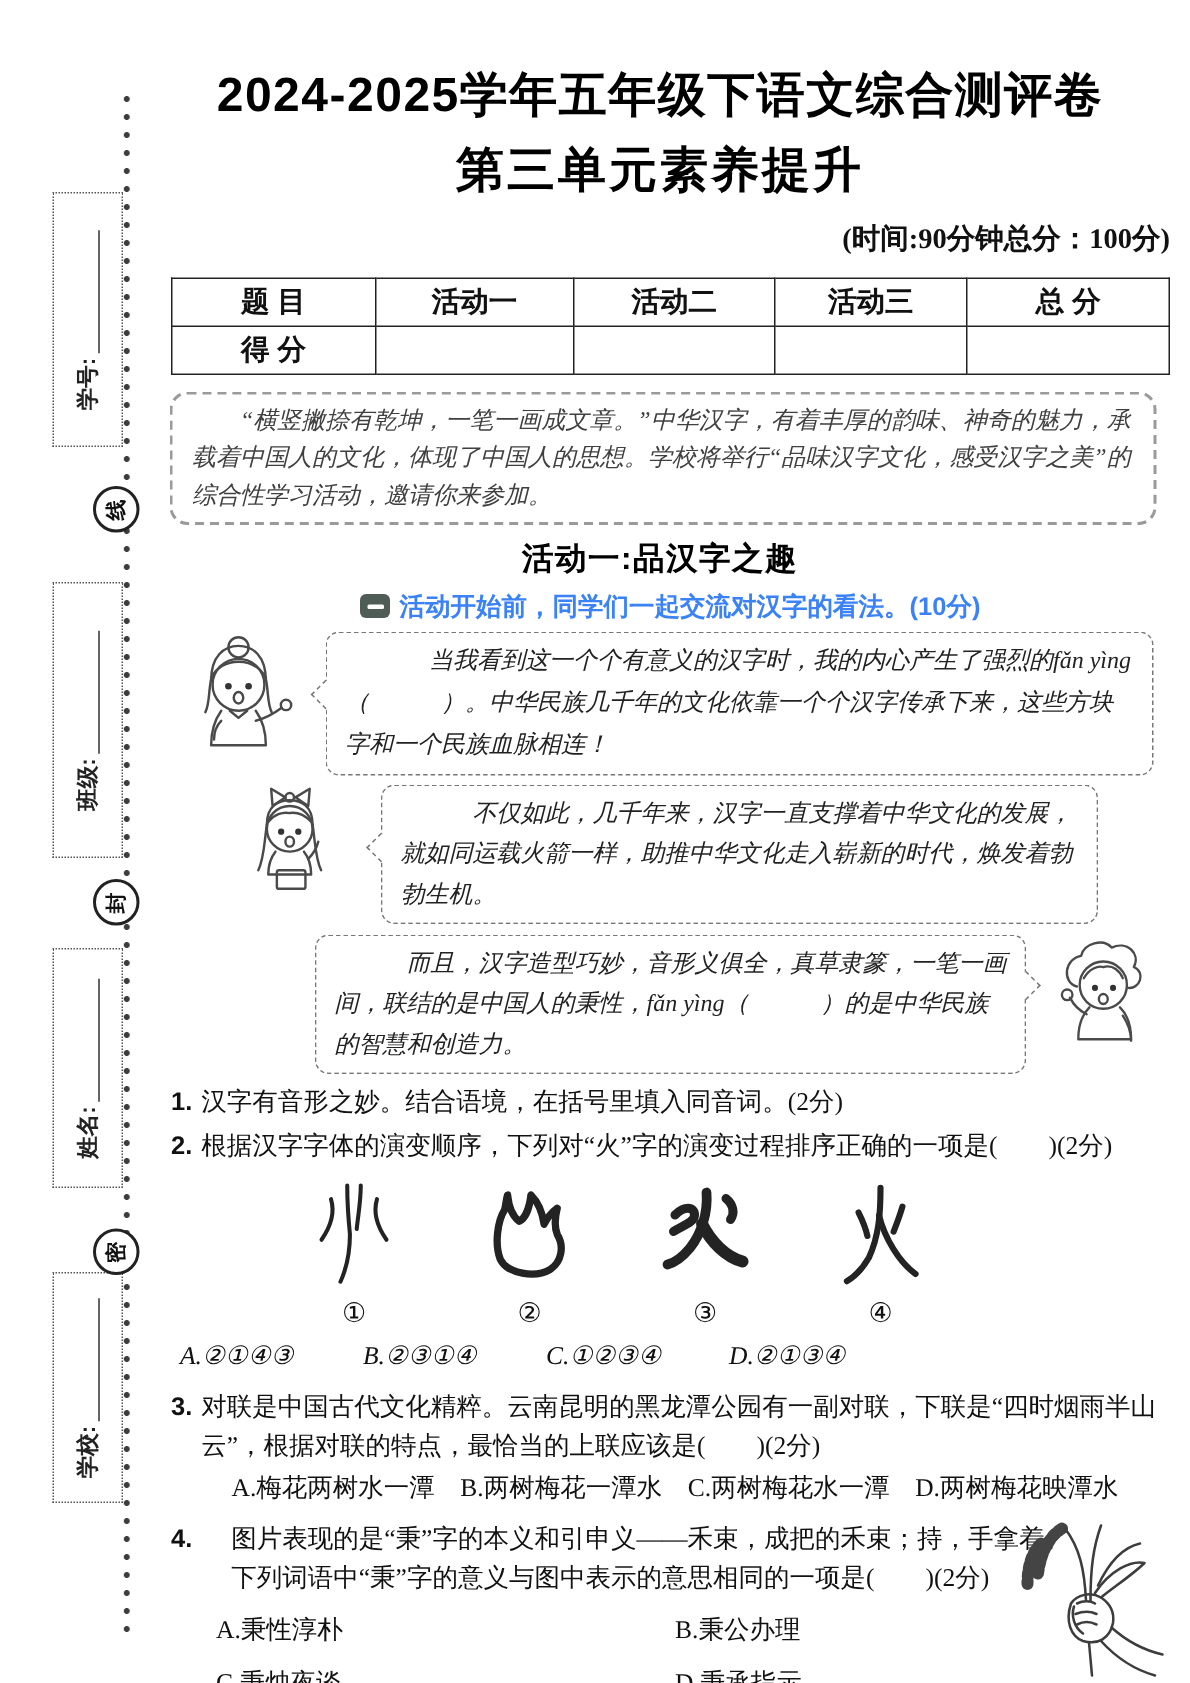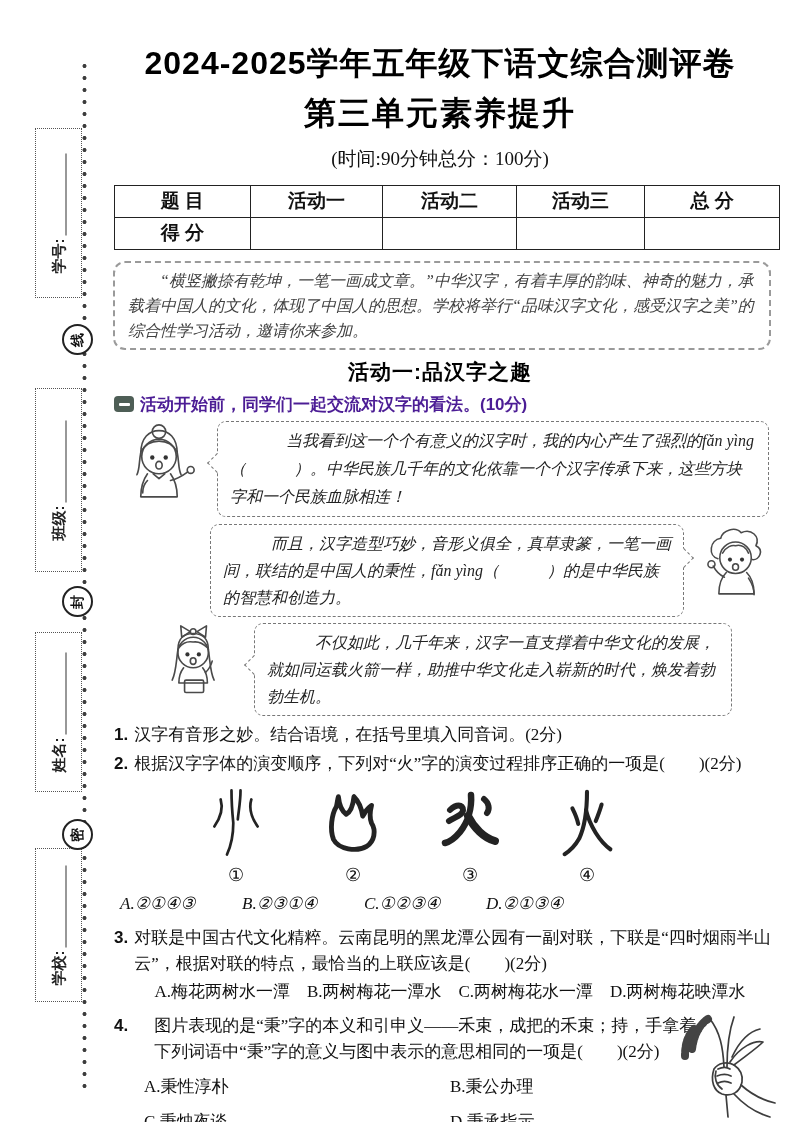--- a/index.html
+++ b/index.html
@@ -16,31 +16,31 @@
   .blankline{display:inline-block;width:82px;border-bottom:1.6px solid #333;height:14px;}
   .seal{position:absolute;left:62px;width:27px;height:27px;border:2.2px solid #222;border-radius:50%;
     background:#fff;display:flex;align-items:center;justify-content:center;z-index:2;}
   .seal span{transform:rotate(-90deg);font-weight:bold;font-size:14px;font-family:"Liberation Sans",sans-serif;}
   
   .content{position:absolute;left:100px;top:0;width:680px;}
   h1.t1{margin:44px 0 0;text-align:center;font-family:"Liberation Sans","DejaVu Sans",sans-serif;
     font-size:32px;line-height:1.2;color:#000;letter-spacing:1px;}
   h2.t2{margin:12px 0 0;text-align:center;font-family:"Liberation Sans","DejaVu Sans",sans-serif;
     font-size:32px;line-height:1.2;color:#000;letter-spacing:2px;}
-  .timeline{margin-top:13px;text-align:center;font-size:19px;font-weight:normal;}
+  .timeline{margin-top:13px;text-align:right;font-size:19px;font-weight:bold;}
   table.score{border-collapse:collapse;margin:13px 0 0 14px;table-layout:fixed;}
   table.score td{border:1.6px solid #222;height:29px;text-align:center;vertical-align:middle;
     font-family:"Liberation Sans",sans-serif;font-weight:bold;font-size:19px;color:#111;}
   .intro-box{margin:11px 0 0 13px;width:628px;border:2px dashed #9a9a9a;border-radius:12px;
     padding:5px 13px;font-size:16px;line-height:25px;font-style:italic;color:#404040;}
   .intro-box p{margin:0;text-indent:2em;}
   .act-title{margin-top:8px;text-align:center;font-family:"Liberation Sans",sans-serif;
     font-weight:bold;font-size:21px;color:#000;letter-spacing:1px;}
   .lead-row{margin:7px 0 0 14px;display:flex;align-items:center;gap:6px;
-    font-family:"Liberation Sans",sans-serif;font-weight:bold;font-size:17px;color:#4c1d95;}
+    font-family:"Liberation Sans",sans-serif;font-weight:bold;font-size:17px;color:#3b82f6;justify-content:center;}
   .lead-icon{width:20px;height:16px;border-radius:4px;background:#4e5e56;display:inline-flex;
     align-items:center;justify-content:center;flex:0 0 auto;}
   .lead-icon i{display:block;width:11px;height:3px;background:#fff;border-radius:1px;}
   
   .brow{display:flex;align-items:flex-start;justify-content:center;}
   .bubble{position:relative;border:1.6px dashed #777;border-radius:9px;background:#fff;
     padding:5px 12px;font-size:16px;font-style:italic;color:#222;}
   .bubble p{margin:0;}
   .tail-l{position:absolute;left:-8px;top:34px;width:13px;height:13px;background:#fff;
     border-left:1.6px dashed #777;border-bottom:1.6px dashed #777;transform:rotate(45deg);}
@@ -166,39 +166,20 @@
         <path d="M62,62 C70,60 76,56 80,53"></path>
           <circle cx="83" cy="51" r="3.6"></circle>
         <path d="M38,62 C34,66 33,71 33,75"></path>
       </svg>
       <div class="bubble" style="width:526px;">
         <div class="tail-l"></div>
         <p style="text-indent:3.5em;line-height:28px;">当我看到这一个个有意义的汉字时，我的内心产生了强烈的fǎn yìng（　　　）。中华民族几千年的文化依靠一个个汉字传承下来，这些方块字和一个民族血脉相连！</p>
       </div>
     </div>
 
-    <div class="brow" style="margin-top:7px;gap:8px;padding-left:110px;">
-      <div class="bubble" style="width:448px;">
-        <div class="tail-r"></div>
-        <p style="text-indent:3em;line-height:27px;">而且，汉字造型巧妙，音形义俱全，真草隶篆，一笔一画间，联结的是中国人的秉性，fǎn yìng（　　　）的是中华民族的智慧和创造力。</p>
-      </div>
-      <svg class="avatar" width="88" height="86" viewBox="0 0 95 92">
-        <path d="M28,37 C17,34 19,17 31,15 C33,6 47,2 53,9 C64,4 74,13 69,23 C78,27 73,39 65,38"></path>
-        <circle cx="47" cy="36" r="17"></circle>
-        <path d="M33,31 C37,24 43,22 47,23 C54,21 59,26 61,31"></path>
-        <circle class="fill" cx="41" cy="38" r="2.2"></circle>
-          <circle class="fill" cx="54" cy="38" r="2.2"></circle>
-        <ellipse cx="47" cy="46" rx="3.2" ry="3.6"></ellipse>
-        <path d="M37,52 C31,58 29,66 29,75 L67,75 C67,66 65,58 59,52"></path>
-        <path d="M35,57 C29,54 25,49 23,45"></path>
-          <circle cx="21" cy="43" r="3.8"></circle>
-        <path d="M61,58 C65,64 67,70 67,76"></path>
-      </svg>
-    </div>
-
     <div class="brow" style="margin-top:6px;gap:10px;">
       <svg class="avatar" width="96" height="80" viewBox="0 0 100 84">
         <path d="M44,9 L34,3 L35,15 Z"></path>
           <path d="M51,9 L61,3 L60,15 Z"></path>
           <circle cx="47" cy="9" r="3"></circle>
         <path d="M31,28 C31,15 39,11 47,11 C55,11 63,15 63,28"></path>
         <circle cx="47" cy="31" r="16"></circle>
         <path d="M32,26 C36,21 42,19 47,20 C53,19 58,22 62,26"></path>
         <path d="M31,28 C29,42 29,52 25,60"></path>
           <path d="M63,28 C65,42 65,52 69,60"></path>
@@ -208,20 +189,39 @@
         <path d="M37,47 C33,52 32,58 32,63 L62,63 C62,58 61,52 57,47"></path>
         <rect x="38" y="60" width="20" height="13" rx="1.5"></rect>
         <path d="M60,52 C64,48 66,44 67,40"></path>
       </svg>
       <div class="bubble" style="width:452px;">
         <div class="tail-l"></div>
         <p style="text-indent:3em;line-height:27px;">不仅如此，几千年来，汉字一直支撑着中华文化的发展，就如同运载火箭一样，助推中华文化走入崭新的时代，焕发着勃勃生机。</p>
       </div>
     </div>
 
+    <div class="brow" style="margin-top:7px;gap:8px;padding-left:110px;">
+      <div class="bubble" style="width:448px;">
+        <div class="tail-r"></div>
+        <p style="text-indent:3em;line-height:27px;">而且，汉字造型巧妙，音形义俱全，真草隶篆，一笔一画间，联结的是中国人的秉性，fǎn yìng（　　　）的是中华民族的智慧和创造力。</p>
+      </div>
+      <svg class="avatar" width="88" height="86" viewBox="0 0 95 92">
+        <path d="M28,37 C17,34 19,17 31,15 C33,6 47,2 53,9 C64,4 74,13 69,23 C78,27 73,39 65,38"></path>
+        <circle cx="47" cy="36" r="17"></circle>
+        <path d="M33,31 C37,24 43,22 47,23 C54,21 59,26 61,31"></path>
+        <circle class="fill" cx="41" cy="38" r="2.2"></circle>
+          <circle class="fill" cx="54" cy="38" r="2.2"></circle>
+        <ellipse cx="47" cy="46" rx="3.2" ry="3.6"></ellipse>
+        <path d="M37,52 C31,58 29,66 29,75 L67,75 C67,66 65,58 59,52"></path>
+        <path d="M35,57 C29,54 25,49 23,45"></path>
+          <circle cx="21" cy="43" r="3.8"></circle>
+        <path d="M61,58 C65,64 67,70 67,76"></path>
+      </svg>
+    </div>
+
     <div class="qwrap">
 
       <div class="q">
         <span class="qnum">1.</span>
         <span class="qtext">汉字有音形之妙。结合语境，在括号里填入同音词。(2分)</span>
       </div>
 
       <div class="q">
         <span class="qnum">2.</span>
         <span class="qtext">根据汉字字体的演变顺序，下列对“火”字的演变过程排序正确的一项是(　　)(2分)</span>

